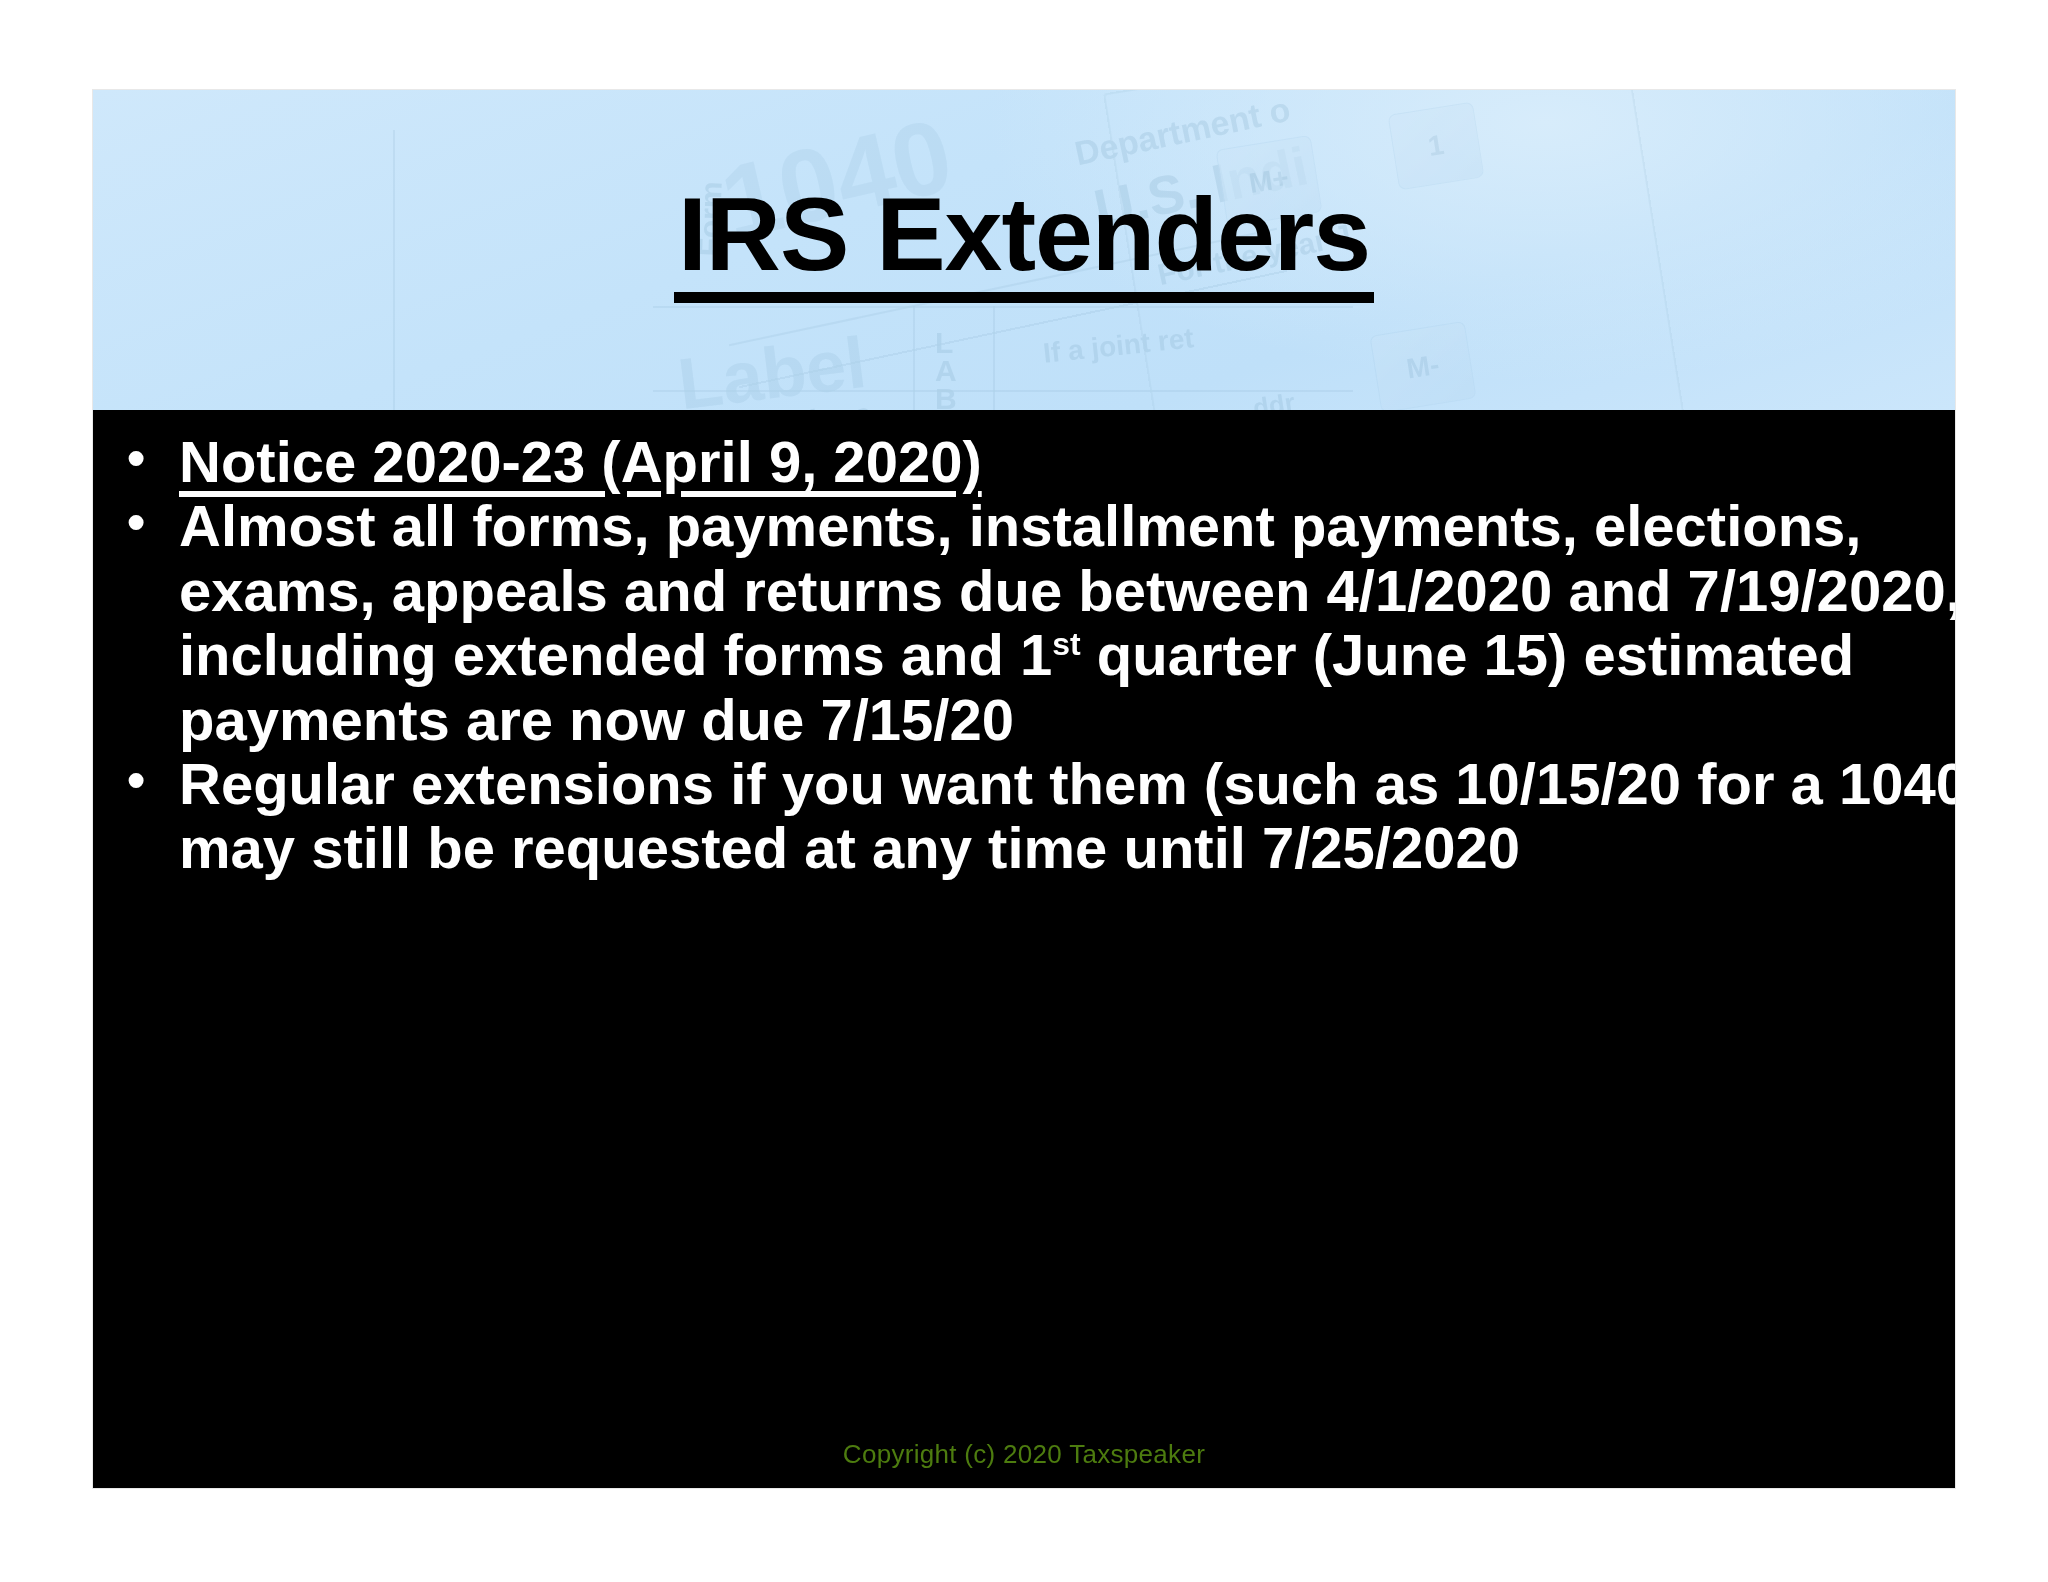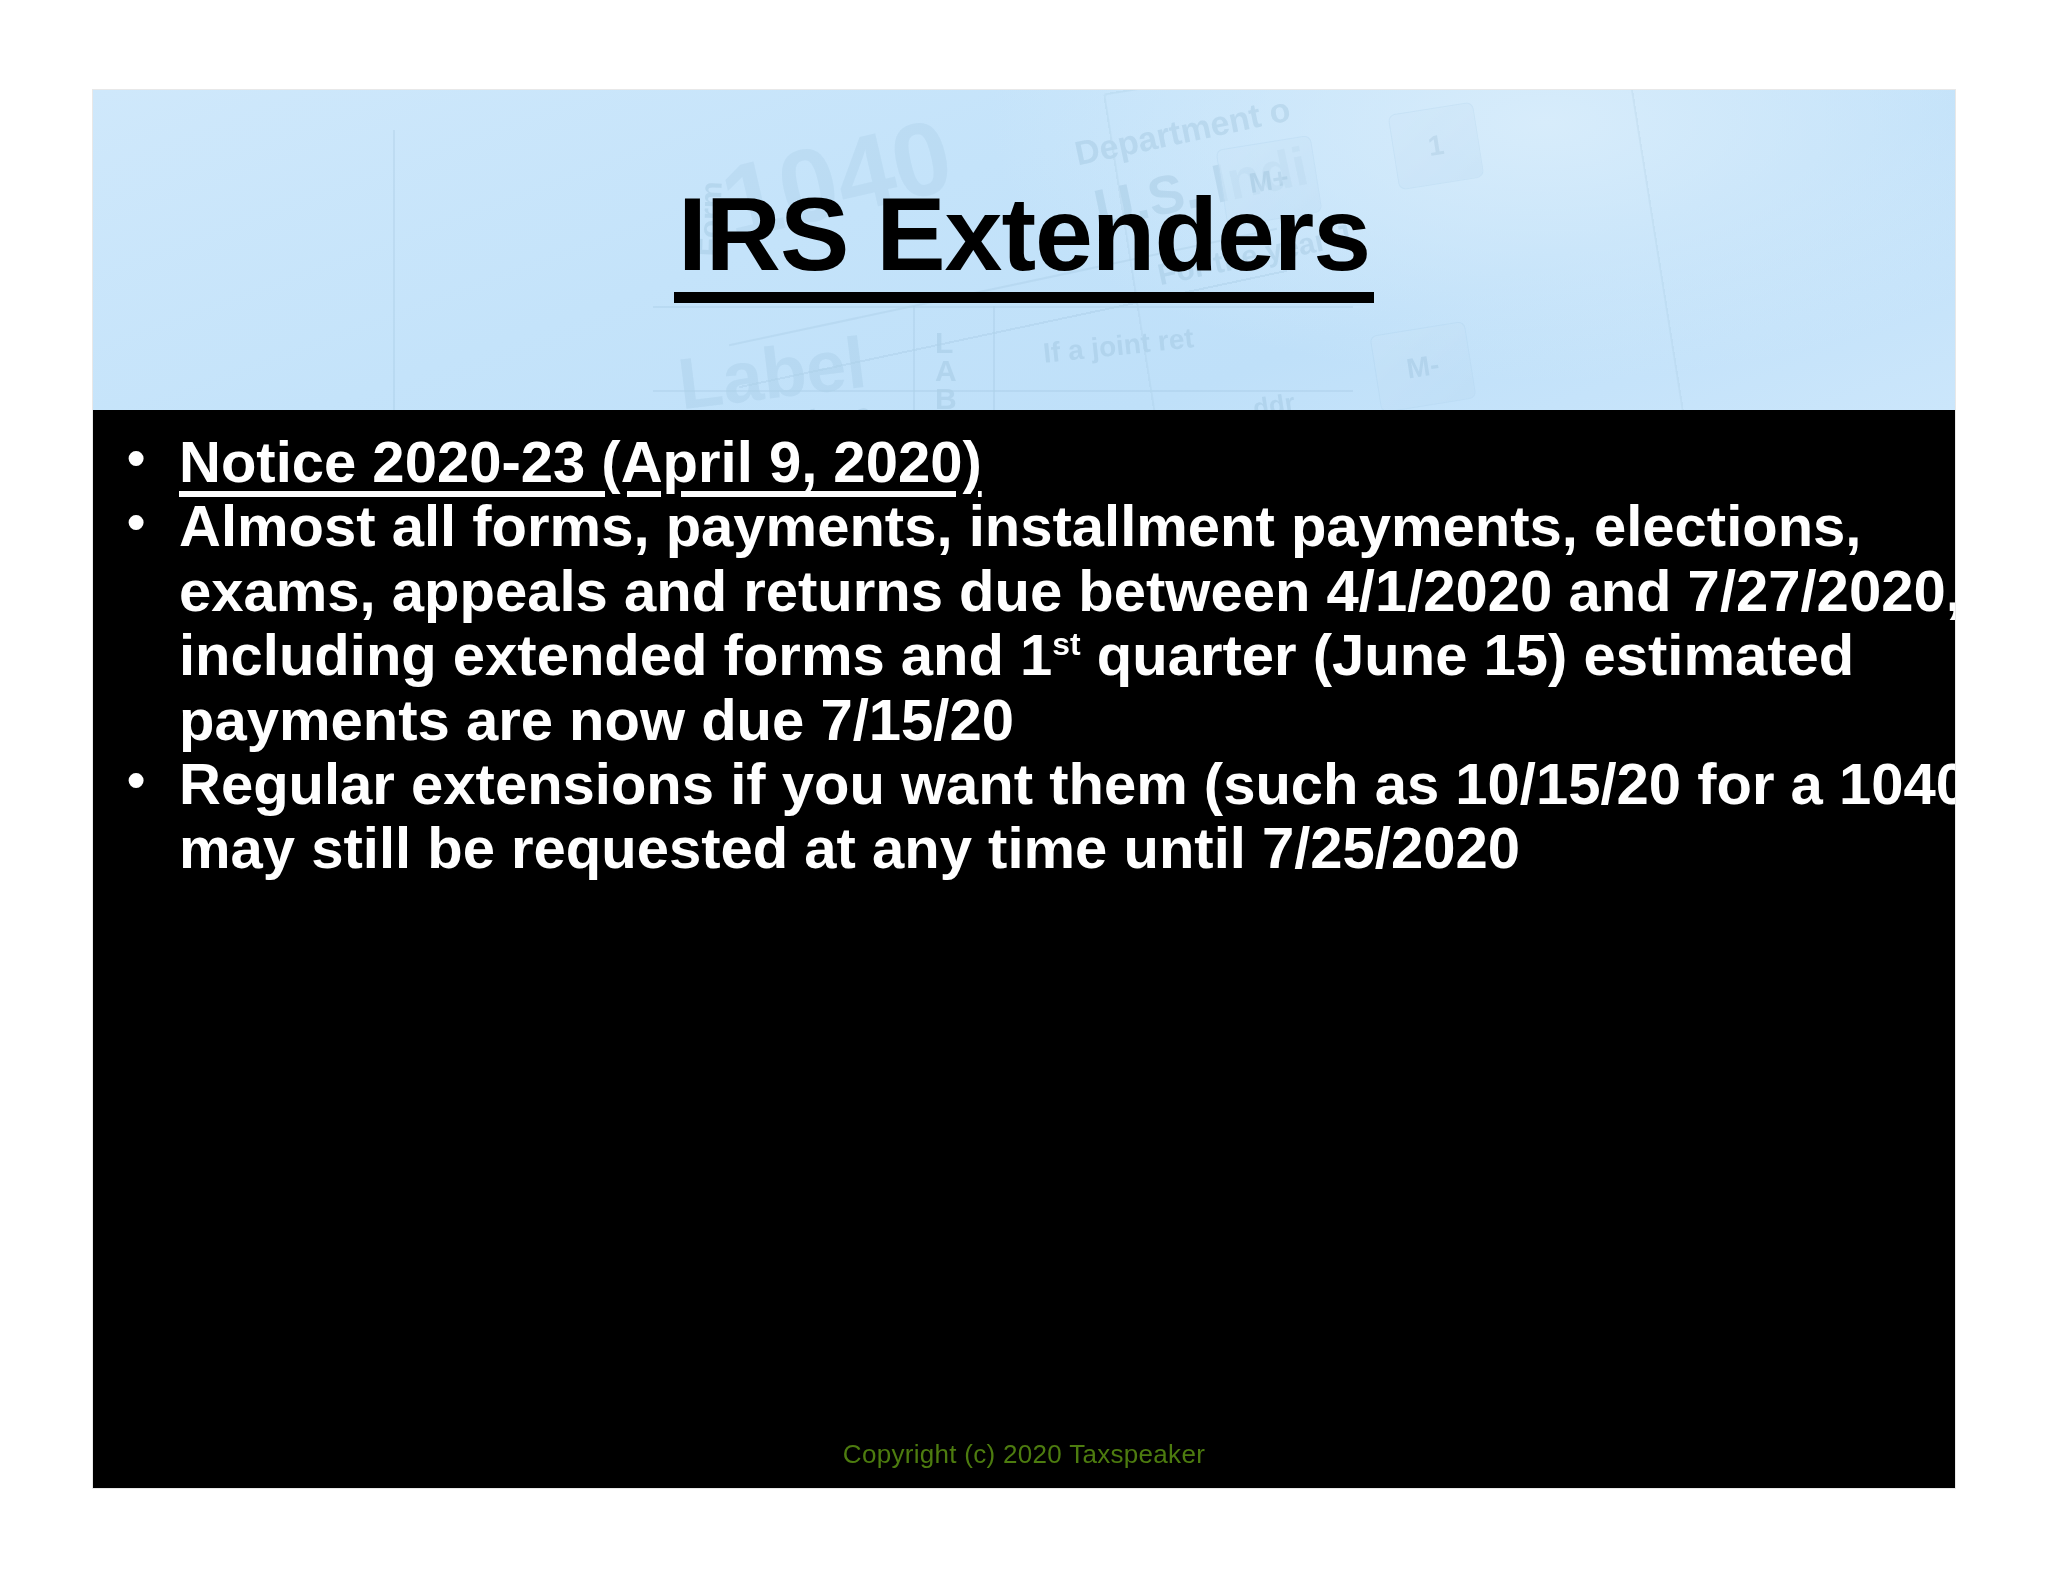--- a/index.html
+++ b/index.html
@@ -223,21 +223,21 @@
   </div>
 
   <div class="body-area">
     <ul class="bullets">
 
       <li class="underlined">
         <span class="txt">Notice 2020-23 (April 9, 2020)</span>
       </li>
 
       <li>
-        <span class="txt"><span>Almost all forms, payments, installment payments, elections, exams, appeals and returns due between 4/1/2020 and 7/27/2020, including extended forms and 1</span><sup class="ord">st</sup><span> quarter (June 15) estimated payments are now due 7/15/20</span></span>
+        <span class="txt"><span>Almost all forms, payments, installment payments, elections, exams, appeals and returns due between 4/1/2020 and 7/19/2020, including extended forms and 1</span><sup class="ord">st</sup><span> quarter (June 15) estimated payments are now due 7/15/20</span></span>
       </li>
 
 
       <li class="gap-before">
         <span class="txt">Regular extensions if you want them (such as 10/15/20 for a 1040) may still be requested at any time until 7/25/2020</span>
       </li>
 
     </ul>
 
     <div class="footer">Copyright (c) 2020 Taxspeaker</div>

